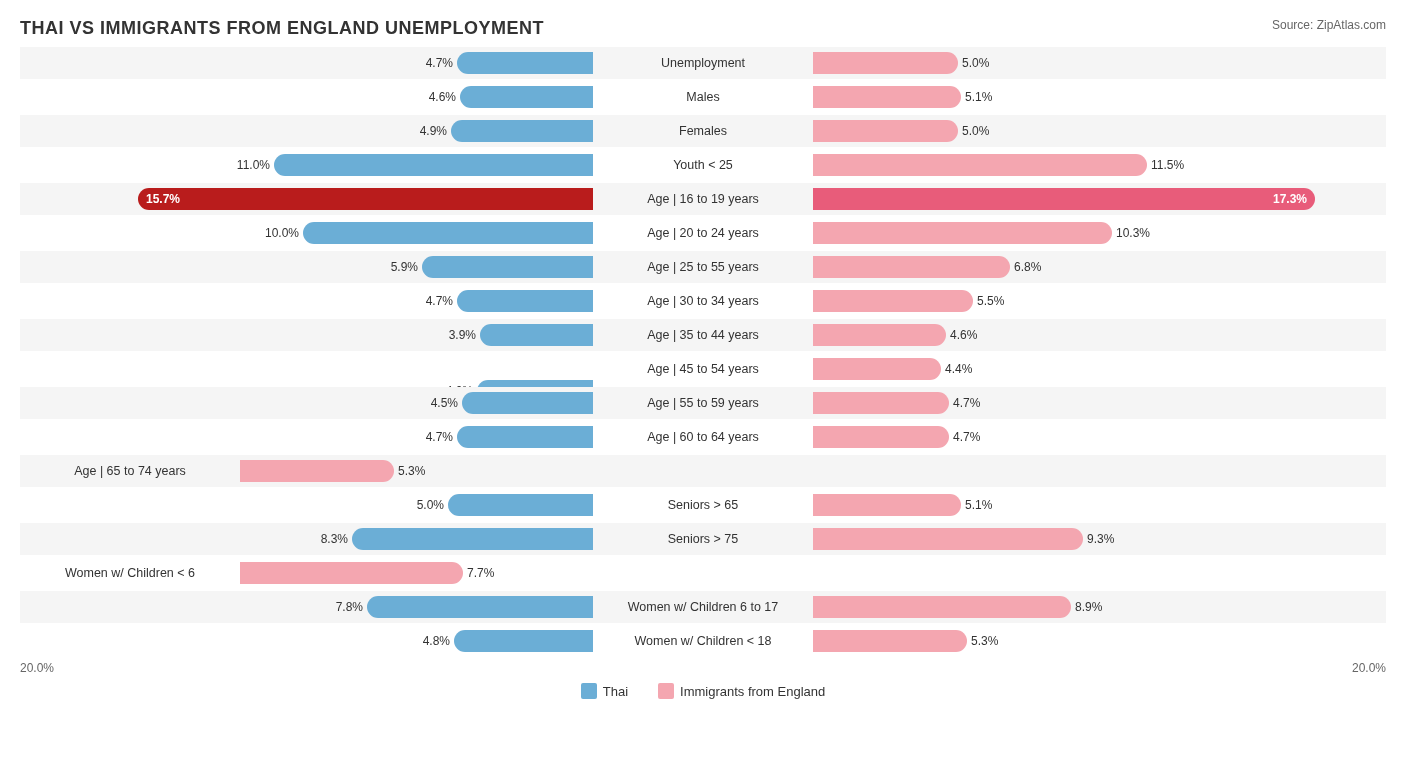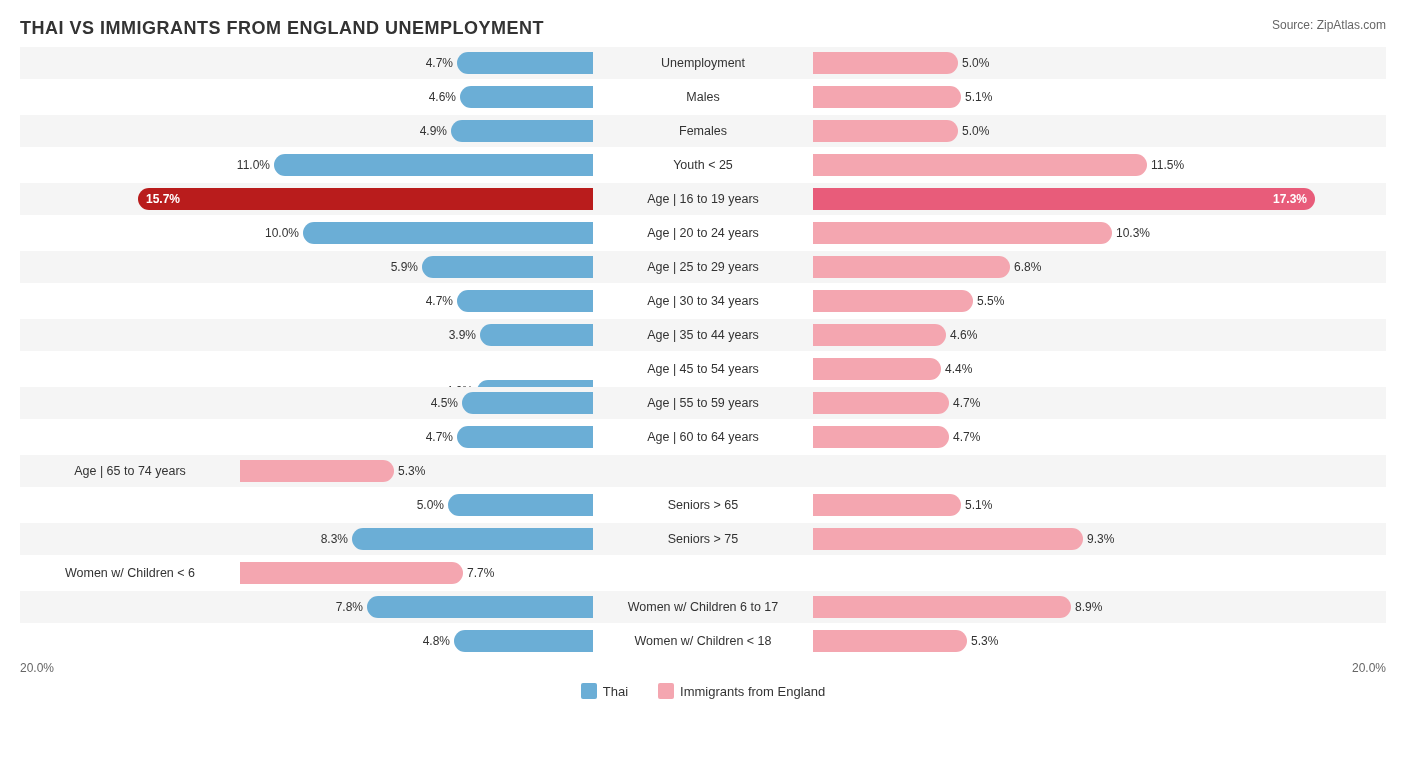--- a/index.html
+++ b/index.html
@@ -220,21 +220,21 @@
     </div>
   </div>
       <div class="bar-row alt-bg">
     <div style="display:flex; align-items:center; width:100%; height:32px;">
 
       <div style="flex:1; display:flex; align-items:center; justify-content:flex-end; gap:4px;">
         <span style="font-size:12px; color:#333; white-space:nowrap;">5.9%</span>
         <div class="bar-blue" style="width:171px; border-radius:11px 0 0 11px;"></div>
       </div>
 
-      <div class="label-section">Age | 25 to 29 years</div>
+      <div class="label-section">Age | 25 to 55 years</div>
 
       <div style="flex:1; display:flex; align-items:center; justify-content:flex-start; gap:4px;">
         <div class="bar-pink" style="width:197px; border-radius:0 11px 11px 0;"></div>
         <span style="font-size:12px; color:#333; white-space:nowrap;">6.8%</span>
       </div>
 
     </div>
   </div>
       <div class="bar-row white-bg">
     <div style="display:flex; align-items:center; width:100%; height:32px;">

